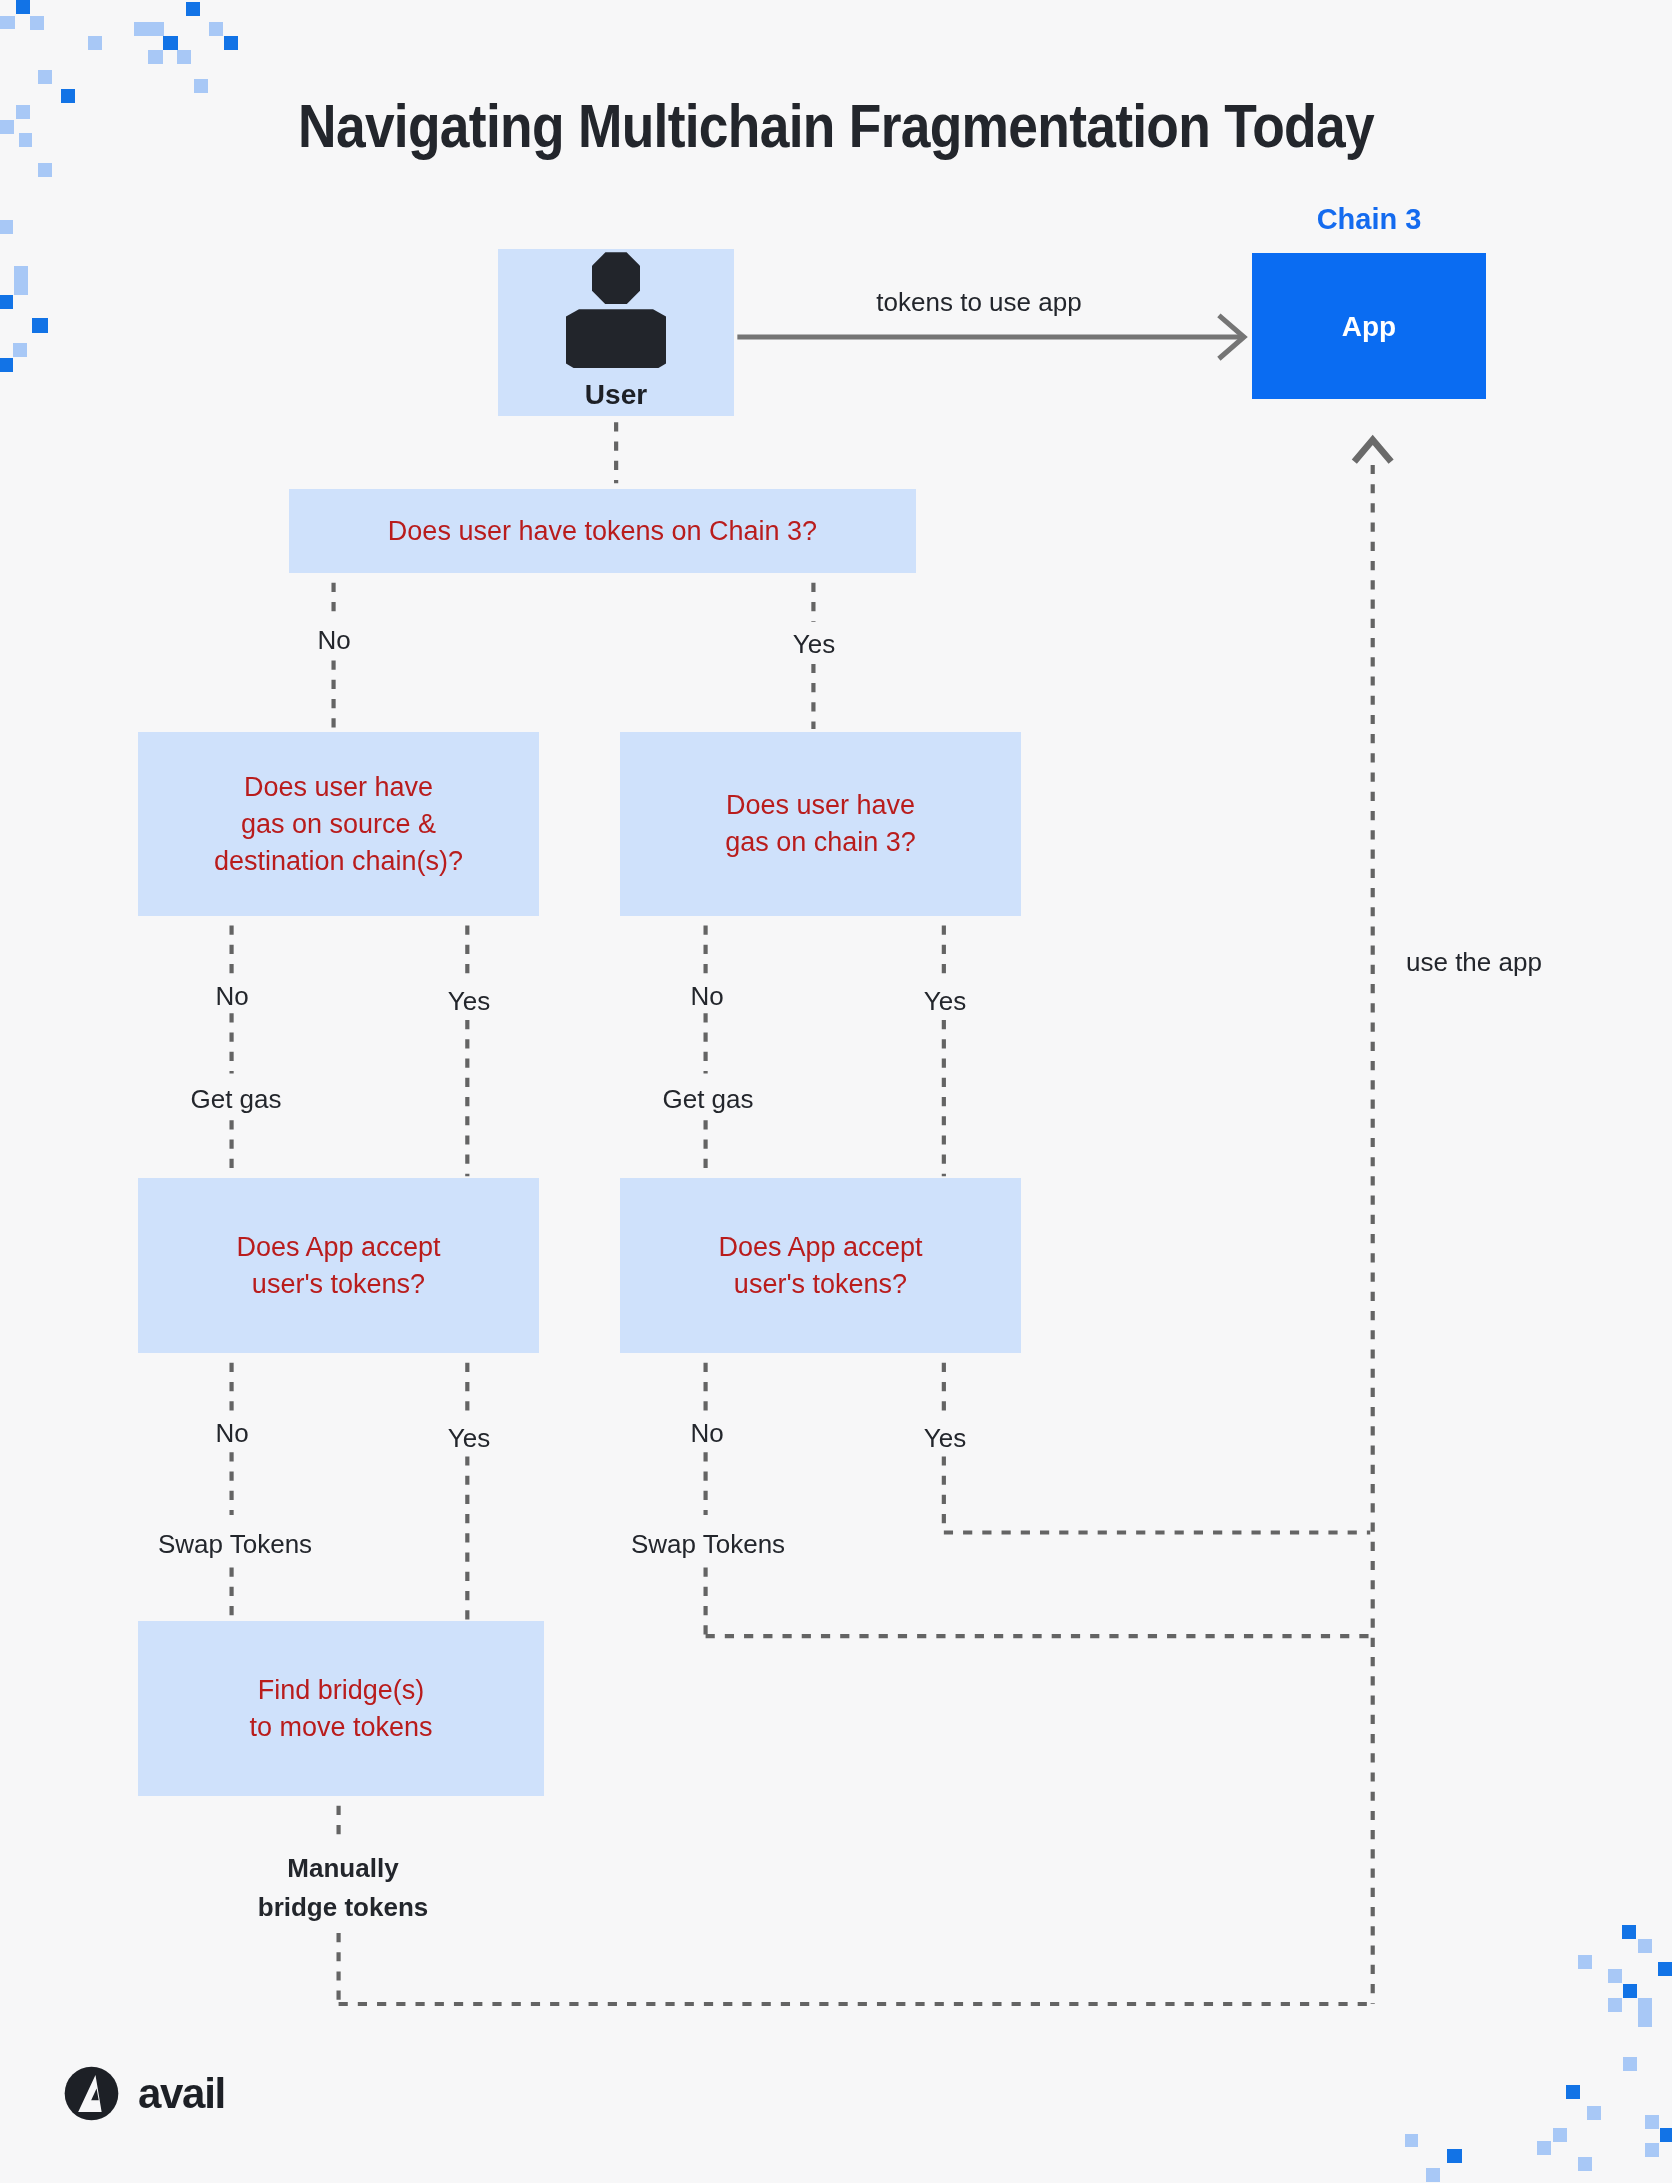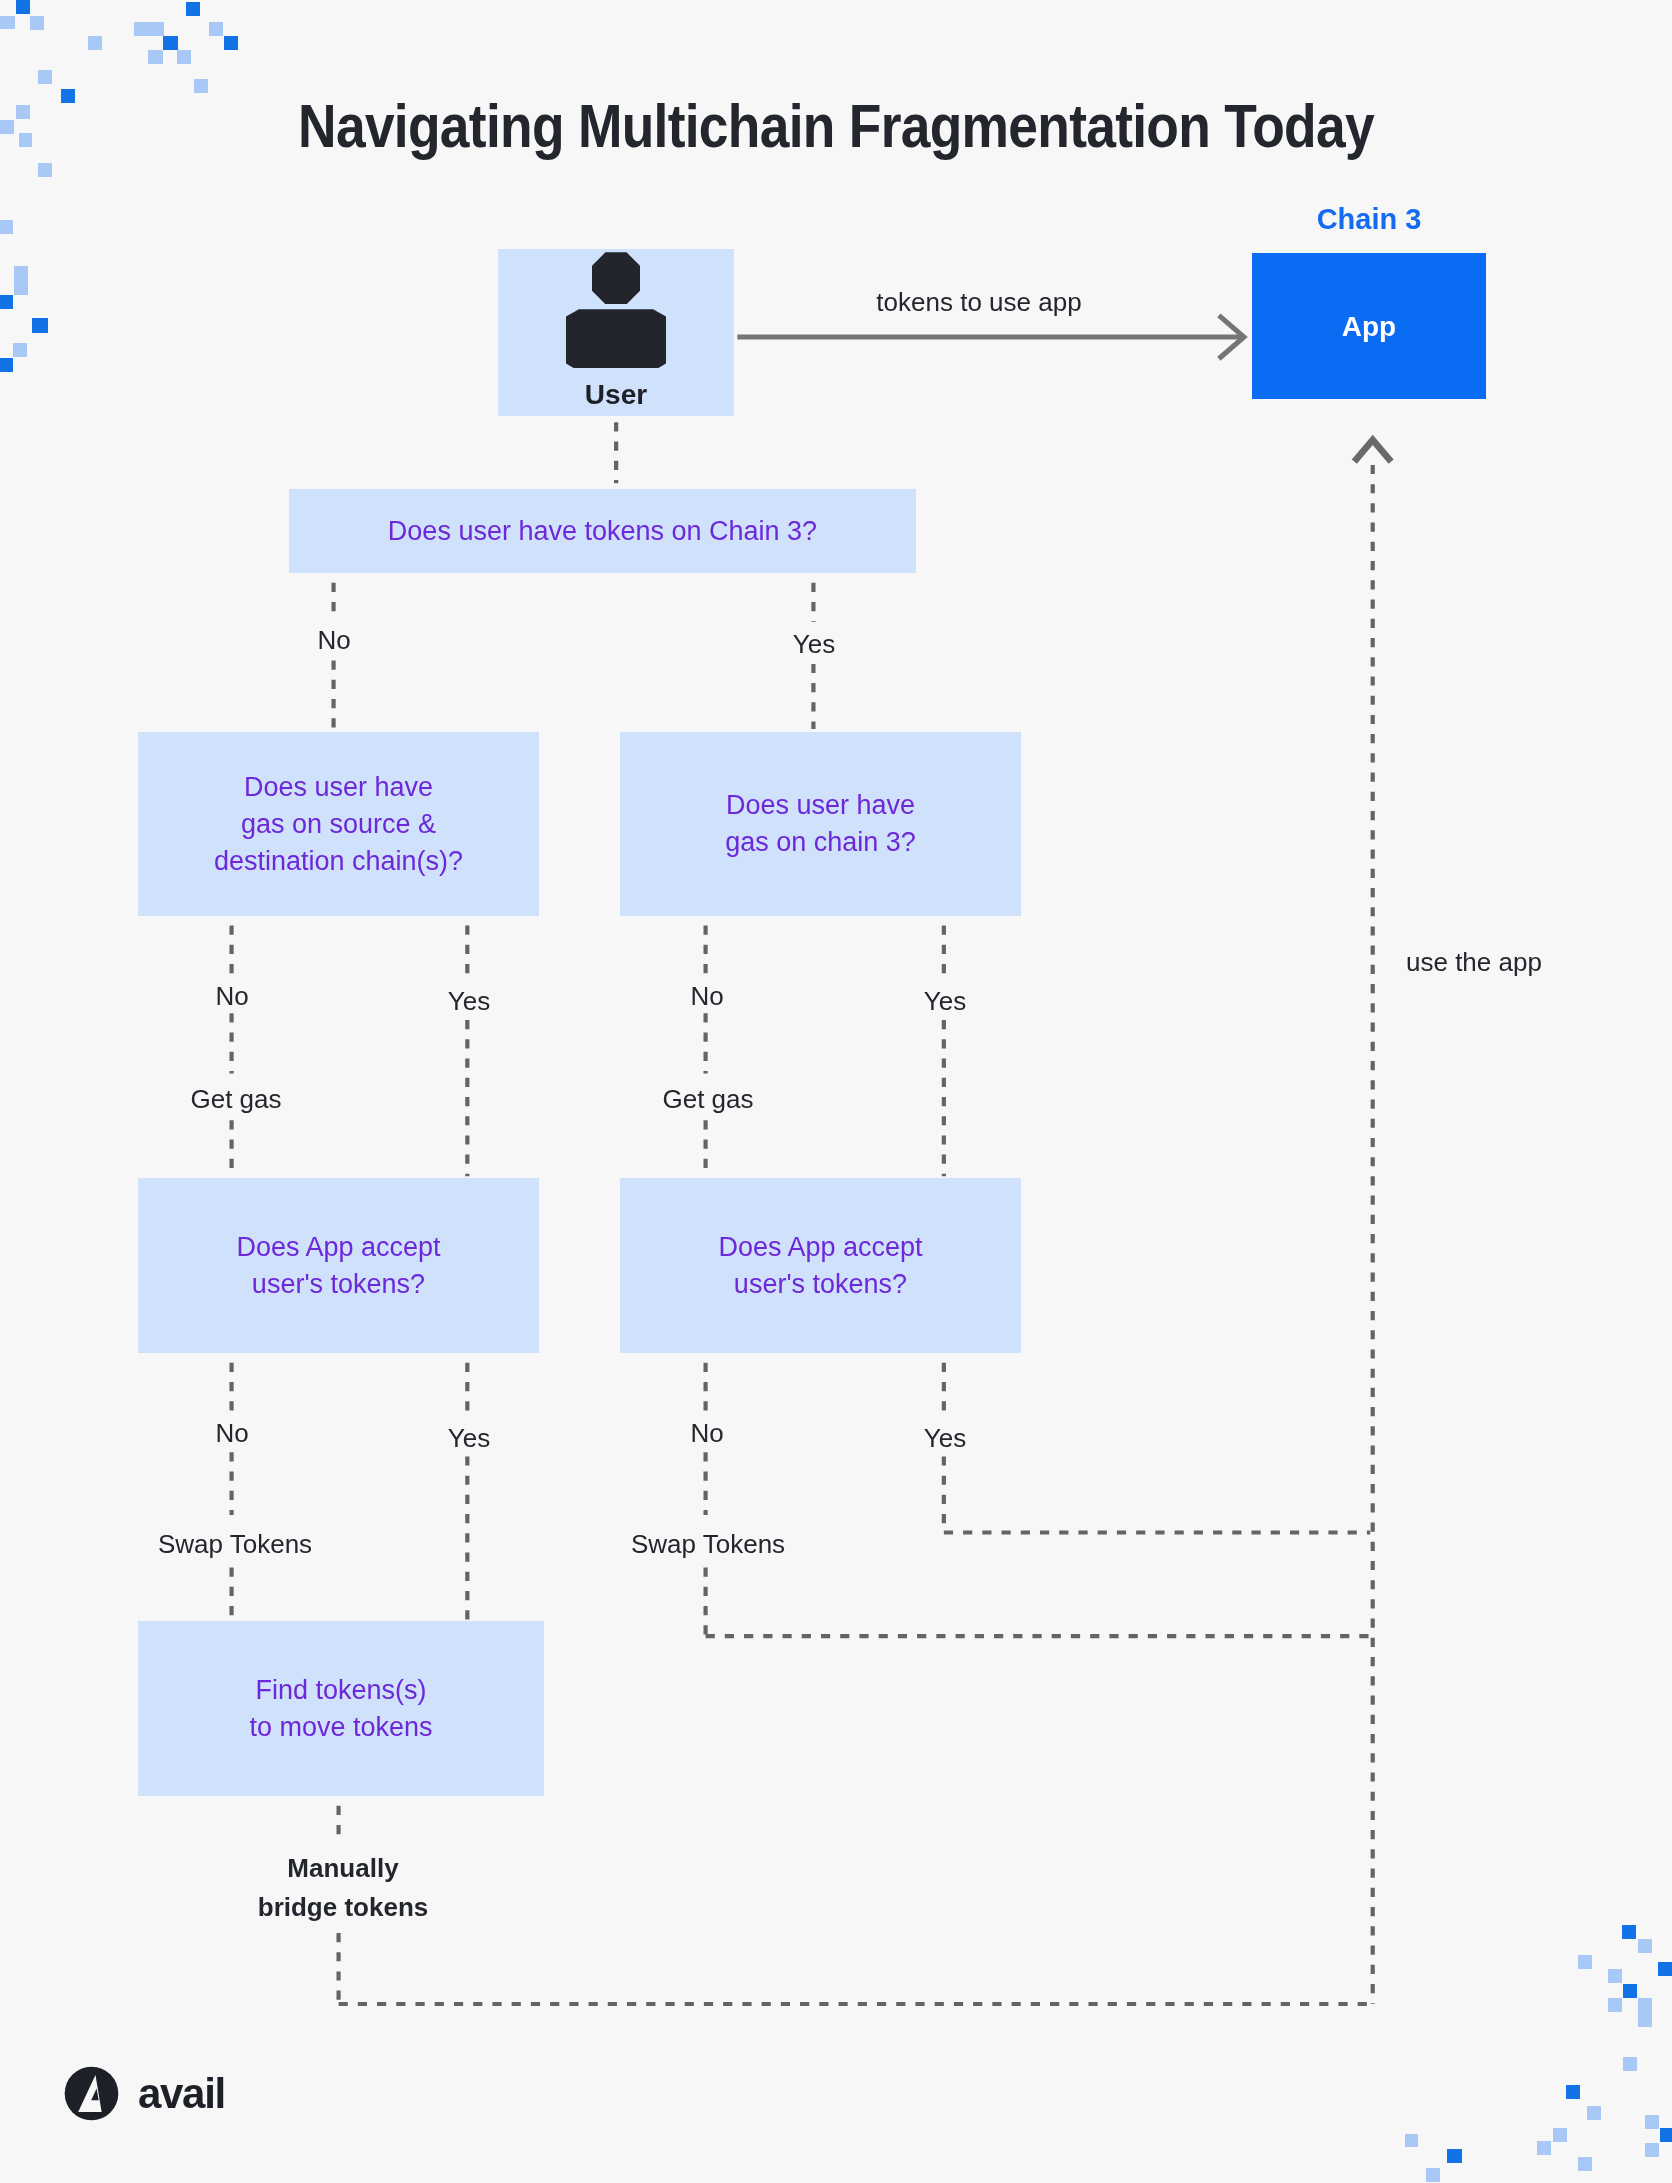--- a/index.html
+++ b/index.html
@@ -17,21 +17,21 @@
     text-align:center;font-size:62px;font-weight:700;color:#23262c;
     letter-spacing:-0.8px;transform:scaleX(0.86);transform-origin:50% 50%;
     white-space:nowrap;
   }
   .chain3{
     position:absolute;left:1369px;top:219px;transform:translate(-50%,-50%);
     font-size:29px;font-weight:700;color:var(--label-blue,#146BEF);white-space:nowrap;
   }
   .node{
     position:absolute;display:flex;align-items:center;justify-content:center;
-    text-align:center;font-size:27px;line-height:37px;color:#6d28d9;
+    text-align:center;font-size:27px;line-height:37px;color:#b91c1c;
     background:var(--node-fill,#CFE1FB);
   }
   .node .stack{display:block;}
   .node-app{
     background:var(--accent-blue,#0A6CF2);color:#ffffff;
     font-weight:700;font-size:28px;
   }
   .node-user{flex-direction:column;gap:8.4px;font-weight:700;font-size:28px;color:#1d2026;}
   .user-icon{position:relative;width:100px;height:115px;}
   .user-icon .head{
@@ -203,21 +203,21 @@
 
   <div class="node" style="left:620px;top:1178px;width:401px;height:175px;">
     <span class="stack">
       <span style="display:block">Does App accept</span>
       <span style="display:block">user's tokens?</span>
     </span>
   </div>
 
   <div class="node" style="left:138px;top:1621px;width:406px;height:175px;">
     <span class="stack">
-      <span style="display:block">Find tokens(s)</span>
+      <span style="display:block">Find bridge(s)</span>
       <span style="display:block">to move tokens</span>
     </span>
   </div>
 
   <div class="lbl" style="left:334px;top:640px;">No</div>
   <div class="lbl" style="left:814px;top:644px;">Yes</div>
 
   <div class="lbl" style="left:232px;top:996px;">No</div>
   <div class="lbl" style="left:469px;top:1001px;">Yes</div>
   <div class="lbl" style="left:707px;top:996px;">No</div>

